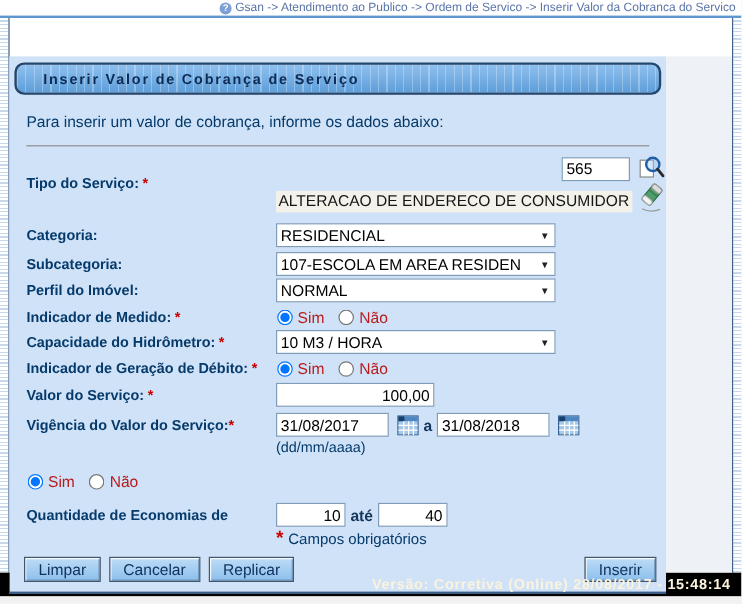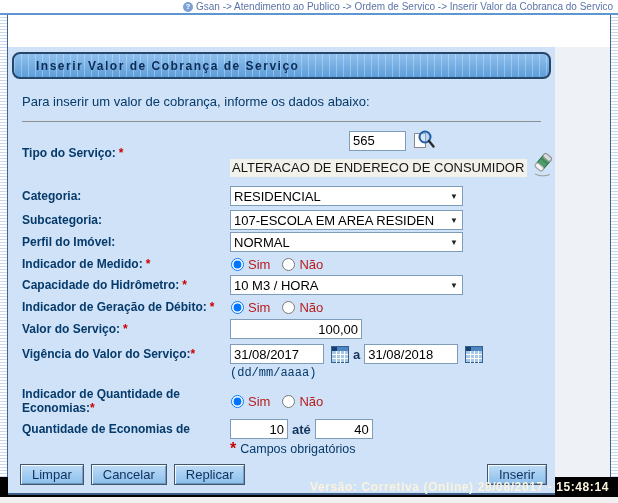--- a/index.html
+++ b/index.html
@@ -31,41 +31,41 @@
                letter-spacing: 1.5px; padding-left: 22px; }
   .intro { margin: 15px 0 0 14px; font-size: 13px; color: #063a6b; }
   .sep { border: none; border-top: 1px solid #8d8d8d; margin: 12px 14px 0 14px; }
 
   .form { margin: 6px 0 0 14px; }
   .row { display: flex; align-items: center; }
   .lbl { width: 208px; font-size: 12px; font-weight: bold; color: #063a6b; line-height: 14px; }
   .star { color: #cc0000; margin-left: 3px; font-weight: bold; }
   .star.tight { margin-left: 0; }
   .fld { display: flex; align-items: center; }
-  .fld.col { flex-direction: column; align-items: center; }
+  .fld.col { flex-direction: column; align-items: flex-end; }
   .line { display: flex; align-items: center; }
 
   .inp { height: 20px; border: 1px solid #7f9db9; font-family: inherit; font-size: 13px;
          padding: 0 3px; background: #fff; color: #000; }
   .inp.num { text-align: right; }
   .desc { width: 297px; height: 18px; line-height: 18px; background: #f2f2eb; color: #151515;
           font-size: 13px; white-space: nowrap; overflow: hidden; padding-left: 2px; }
 
   .selectbox { width: 233px; height: 20px; background: #fff; border: 1px solid #7f9db9;
                display: flex; align-items: center; font-size: 13px; color: #000;
                padding: 0 4px 0 3px; cursor: default; }
   .selectbox .sv { flex: 1; white-space: nowrap; overflow: hidden; }
   .selectbox .arrow { font-size: 8px; color: #222; margin-left: 4px; }
 
   .radio { width: 13px; height: 13px; margin: 0 4px 0 1px; }
   .radio + .rlbl + .radio { margin-left: 12px; }
   .rlbl { font-size: 13px; color: #b91c1c; cursor: pointer; }
 
   .range-sep { font-size: 13px; font-weight: bold; color: #14365e; margin: 0 4px; }
-  .hint { font-size: 12px; color: #063a6b; font-family: Liberation Mono, monospace; }
+  .hint { font-size: 12px; color: #063a6b; }
   .note { font-size: 12.5px; color: #063a6b; margin-left: 4px; }
 
   .icon { display: inline-flex; line-height: 0; }
   .icon.search { margin-left: 6px; cursor: pointer; }
   .icon.erase  { margin-left: 3px; margin-top: -8px; cursor: pointer; }
   .icon.cal    { margin-left: 7px; cursor: pointer; }
 
   
   .row-tipo { margin-top: 4px; }
   .desc-line { margin-top: 6px; }
@@ -272,23 +272,20 @@
           </div>
 
           <div class="row row-hint">
             <div class="lbl"></div>
             <div class="fld">
               <span class="hint">(dd/mm/aaaa)</span>
             </div>
           </div>
 
           <div class="row row-economias">
-            <div class="lbl">
-              <span>Indicador de Quantidade de Economias:</span><span class="star tight">*</span>
-            </div>
             <div class="fld">
               <input type="radio" name="economias" class="radio" checked="" style="">
               <span class="rlbl">Sim</span>
               <input type="radio" name="economias" class="radio" style="">
               <span class="rlbl">Não</span>
             </div>
           </div>
 
           <div class="row row-qtd">
             <div class="lbl">

